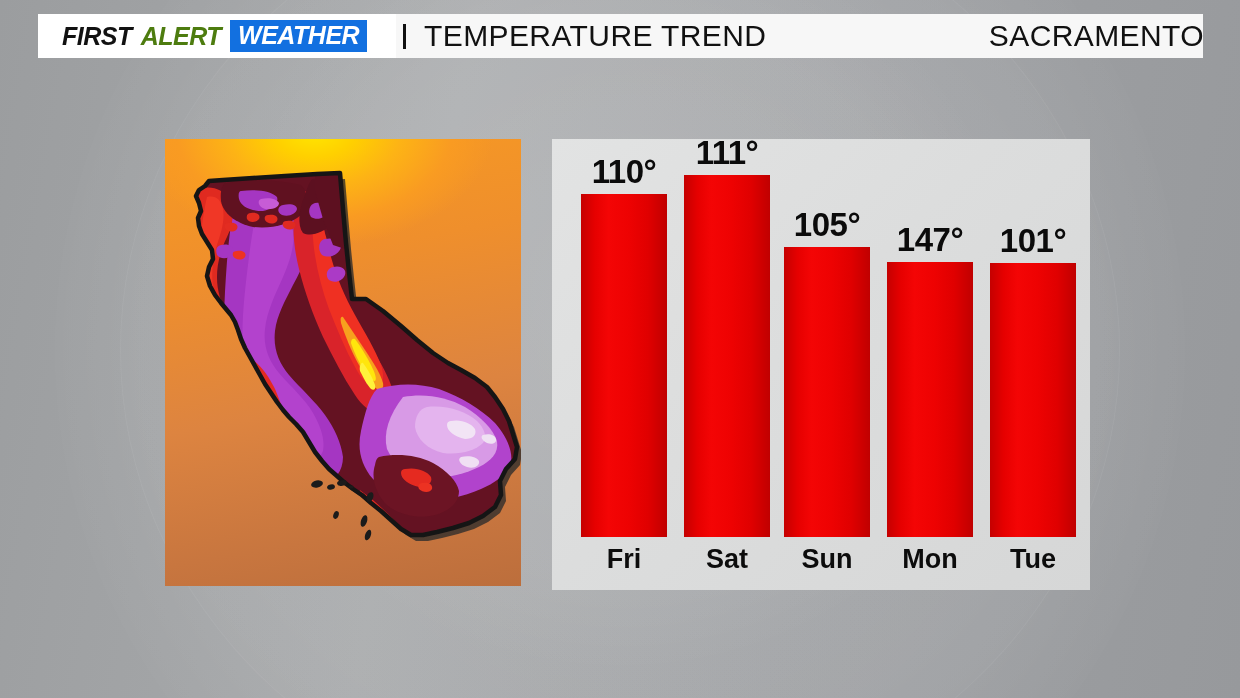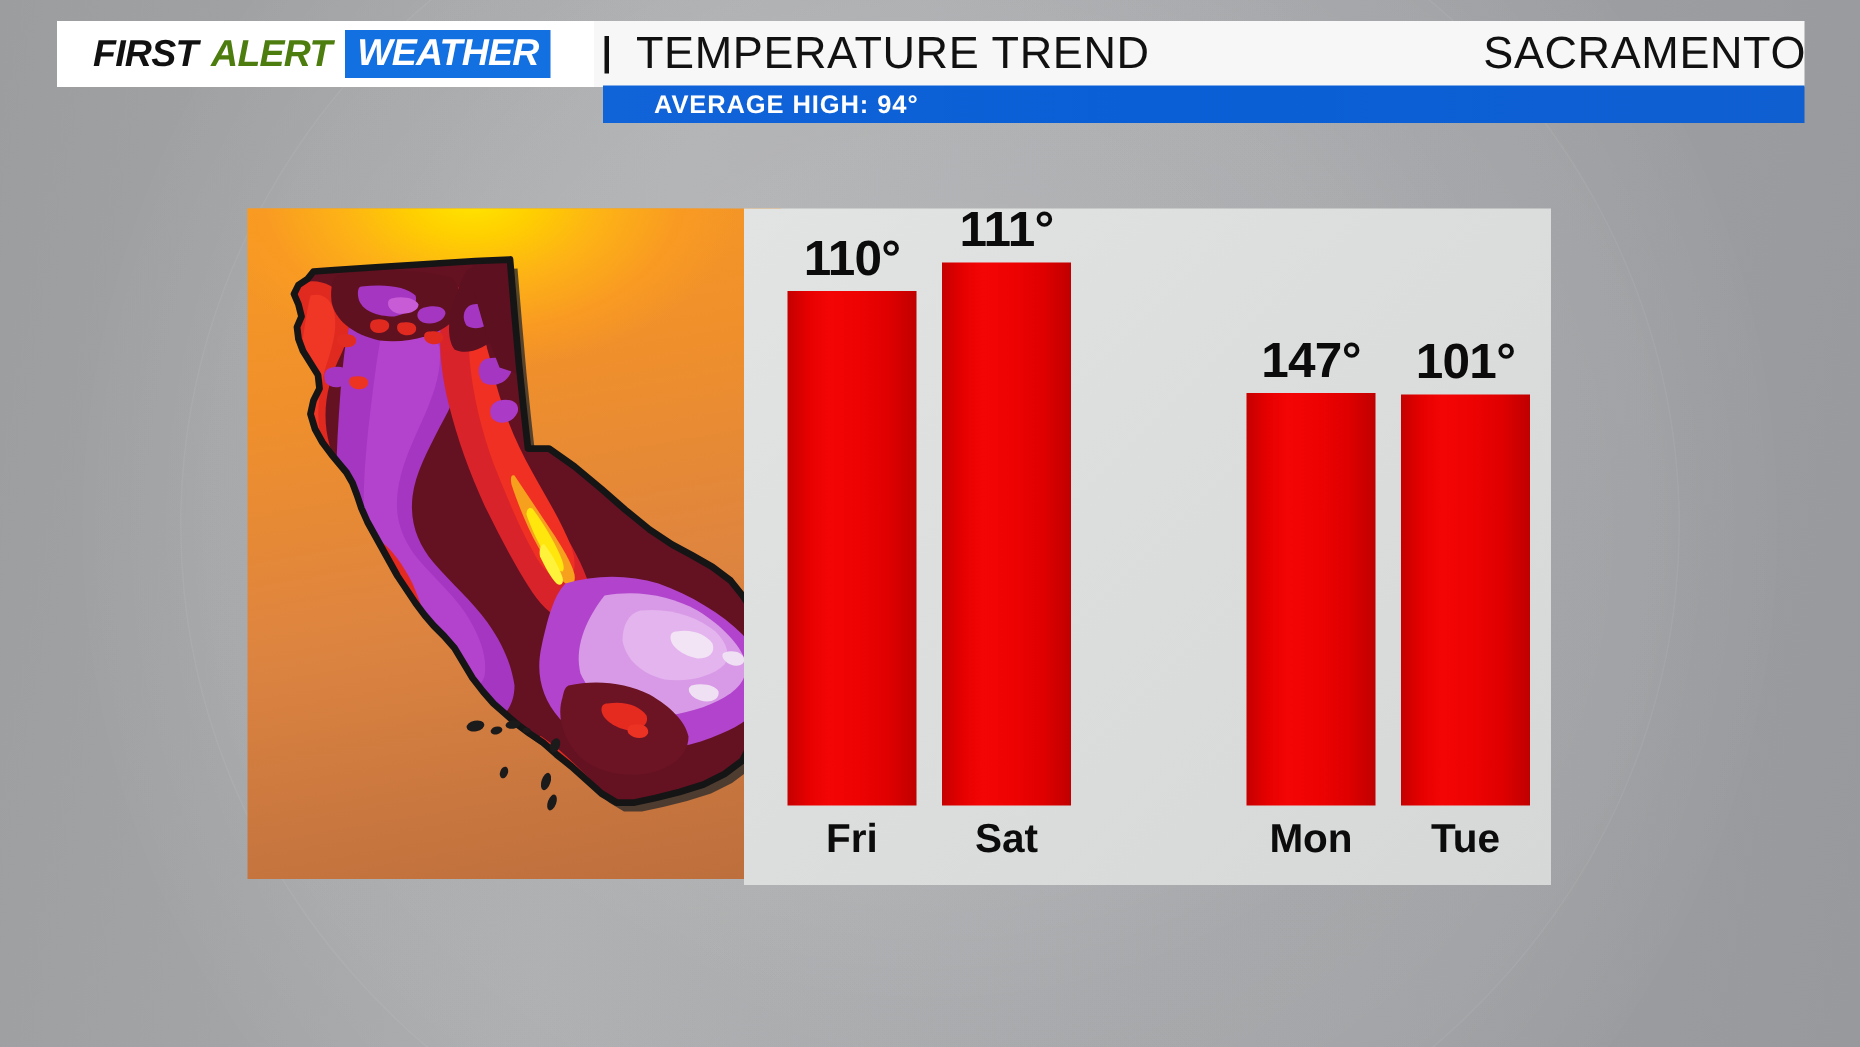--- a/index.html
+++ b/index.html
@@ -120,21 +120,21 @@
     overflow: hidden;
     background:
       radial-gradient(ellipse 230px 150px at 42% -2%, #ffe800 0%, #ffd000 18%, #fdb315 38%, #f99b22 60%, rgba(249,155,34,0) 78%),
       linear-gradient(170deg, #f79a23 0%, #ef8f2c 28%, #dd8440 58%, #c8763f 84%, #bc6e3c 100%);
   }
   .map-svg { position: absolute; left: 0; top: 0; }
 
   
   .chart-panel {
     position: absolute;
-    left: 496px; top: 139px;
+    left: 552px; top: 139px;
     width: 538px; height: 451px;
     background: linear-gradient(135deg, #e2e3e3 0%, #dcdddd 45%, #d6d7d7 100%);
   }
   .bars-area {
     position: absolute;
     left: 0; top: 0;
     width: 100%; height: 100%;
   }
   .bar-group {
     position: absolute;
@@ -189,23 +189,20 @@
 
   <div class="banner-title">
     <span class="title-divider"></span>
     <span>TEMPERATURE TREND</span>
   </div>
 
   <div class="banner-city">
     <span>SACRAMENTO</span>
   </div>
 
-  <div class="subbanner">
-    <span class="subbanner-text">AVERAGE HIGH: 94°</span>
-  </div>
 
   <div class="map-panel">
     <svg class="map-svg" width="356" height="447" viewBox="0 0 356 447">
       <defs>
         <clipPath id="caClip">
           <path d="M40,47 L44,42 L58,41 L88,39 L120,37 L152,35 L175,34 L178,70 L181,104 L184,133 L187,160 L201,160 L218,172 L236,187 L252,201 L268,214 L283,224 L296,231 L310,239 L322,248 L330,258 L338,270 L344,282 L348,295 L352,308 L350,320 L341,330 L335,342 L336,356 L330,368 L318,377 L304,384 L288,389 L272,393 L258,396 L246,396 L236,390 L226,381 L216,372 L206,364 L197,356 L188,350 L180,344 L172,337 L164,330 L157,322 L150,313 L144,303 L138,293 L131,285 L124,278 L118,271 L112,263 L106,254 L100,245 L95,236 L90,227 L85,218 L80,209 L76,200 L73,191 L70,183 L66,176 L61,170 L56,164 L50,156 L45,147 L42,137 L44,128 L48,120 L47,111 L42,103 L37,95 L34,87 L33,79 L36,72 L34,64 L31,57 L34,51 Z"></path>
         </clipPath>
       </defs>
 
       <g transform="translate(5,6)">
@@ -323,20 +320,25 @@
         <div class="bar-rect"></div>
         <span class="bar-label">Fri</span>
       </div>
 
       <div class="bar-group" style="left:132px; width:86px; height:362px;">
         <span class="bar-value">111°</span>
         <div class="bar-rect"></div>
         <span class="bar-label">Sat</span>
       </div>
 
+      <div class="bar-group" style="left:232px; width:86px; height:290px;">
+        <span class="bar-value">105°</span>
+        <div class="bar-rect"></div>
+        <span class="bar-label">Sun</span>
+      </div>
 
       <div class="bar-group" style="left:335px; width:86px; height:275px;">
         <span class="bar-value">147°</span>
         <div class="bar-rect"></div>
         <span class="bar-label">Mon</span>
       </div>
 
       <div class="bar-group" style="left:438px; width:86px; height:274px;">
         <span class="bar-value">101°</span>
         <div class="bar-rect"></div>

